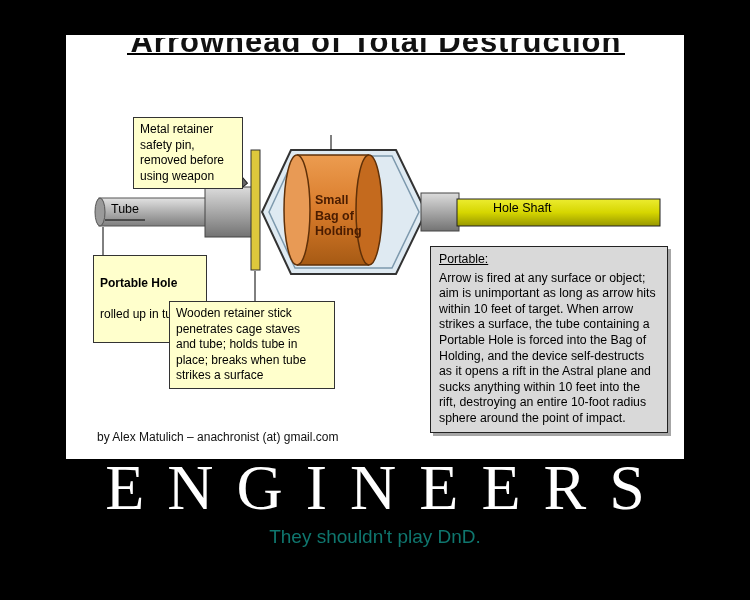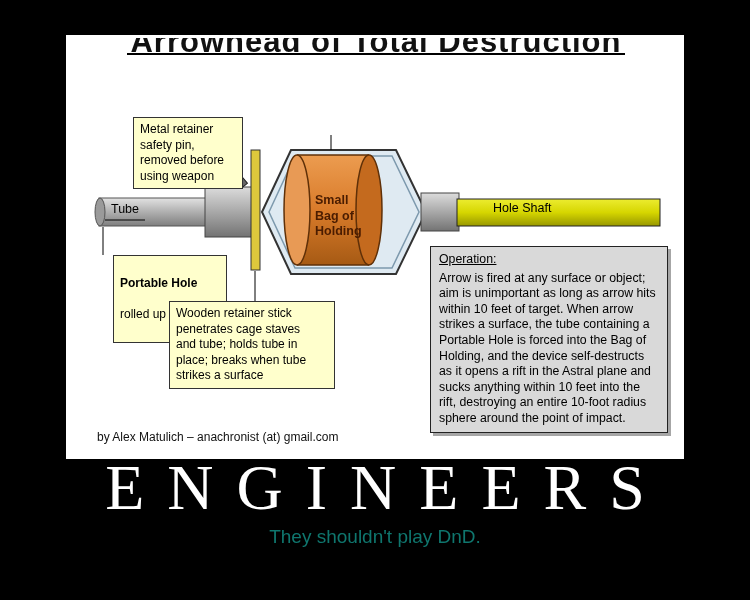--- a/index.html
+++ b/index.html
@@ -24,21 +24,21 @@
 
   svg.diagram { position:absolute; left:0; top:0; width:612px; height:418px; }
 
   .callout {
     position:absolute; background:#ffffcc; border:1px solid #333;
     padding:4px 6px; font-size:12px; line-height:1.3; color:#000;
     white-space:pre-line;
   }
   #box-safety-pin { left:64px;  top:50px;  width:96px;margin-top:29px; }
   #box-cage       { left:208px; top:56px;  width:112px; }
-  #box-portable   { left:24px;  top:217px; width:100px;margin-left:20px; }
+  #box-portable   { left:24px;  top:217px; width:100px; }
   #box-stick      { left:100px; top:263px; width:152px; }
   .bold-line { font-weight:bold; display:block; }
   .reg-line  { display:block; }
 
   .lbl-tube  { position:absolute; left:42px;  top:164px; font-size:12.5px; color:#000; }
   .lbl-shaft { position:absolute; left:424px; top:163px; font-size:12.5px; color:#000; }
   .lbl-bag   {
     position:absolute; left:246px; top:155px; width:70px;
     font-size:12.5px; font-weight:bold; color:#4a1c00; line-height:1.25;
     white-space:pre-line;
@@ -166,21 +166,21 @@
 
       <div class="lbl-tube">Tube</div>
 
       <div class="lbl-bag">Small
 Bag of
 Holding</div>
 
       <div class="lbl-shaft">Hole Shaft</div>
 
       <div class="op-box">
-        <div class="op-title">Operation:</div>
+        <div class="op-title">Portable:</div>
         <div class="op-body">Arrow is fired at any surface or object; aim is unimportant as long as arrow hits within 10 feet of target. When arrow strikes a surface, the tube containing a Portable Hole is forced into the Bag of Holding, and the device self-destructs as it opens a rift in the Astral plane and sucks anything within 10 feet into the rift, destroying an entire 10-foot radius sphere around the point of impact.</div>
       </div>
 
       <div class="attrib">by Alex Matulich – anachronist (at) gmail.com</div>
 
     </div>
   </div>
 
   <div class="big-text">ENGINEERS</div>
 

